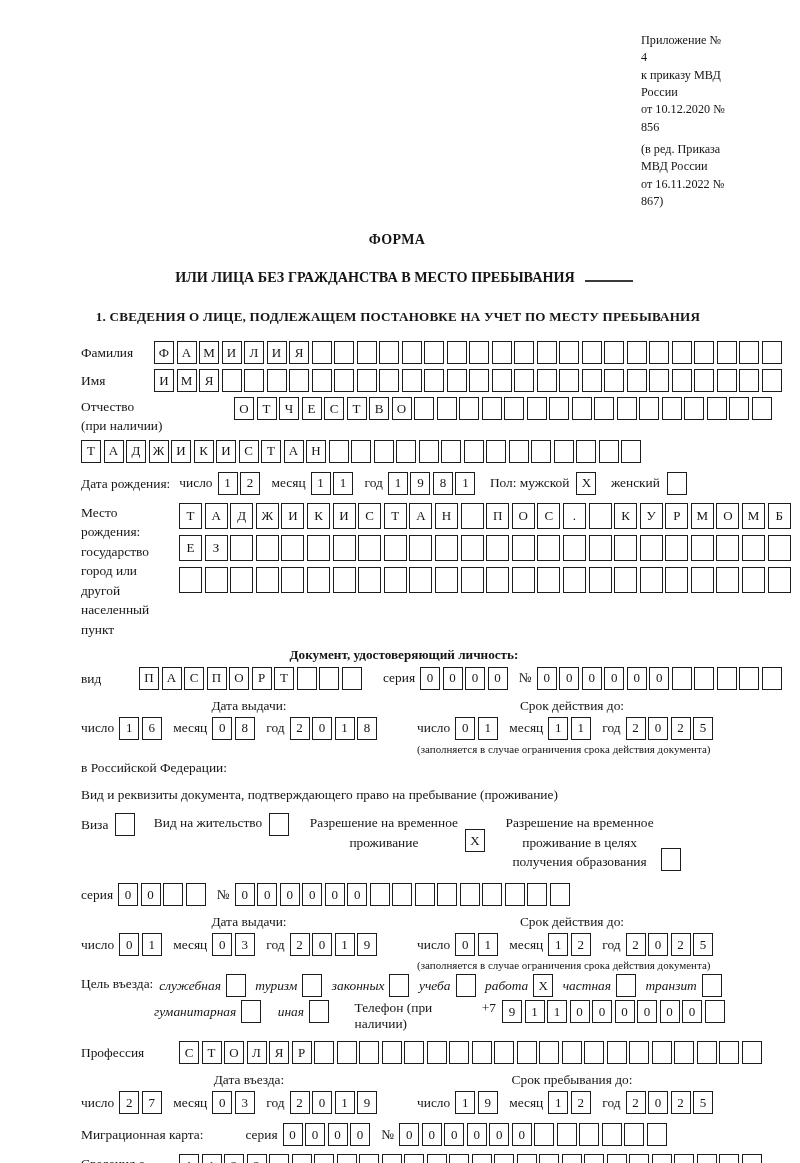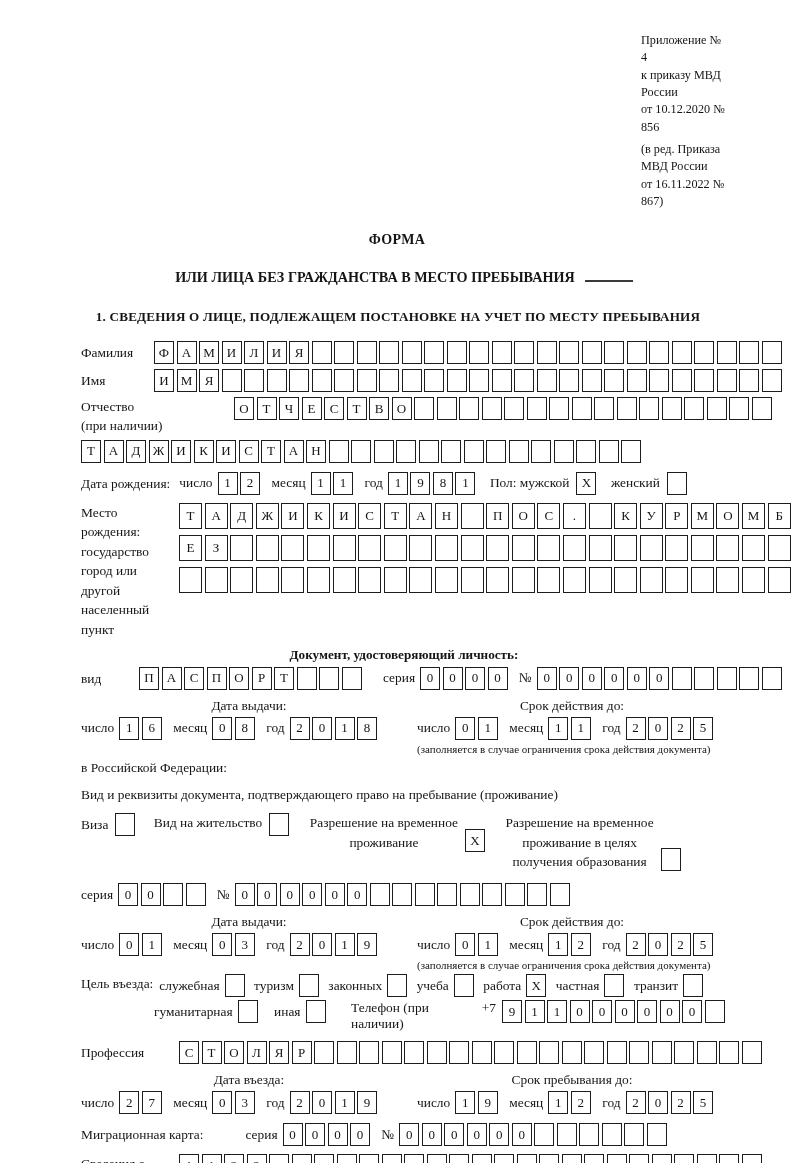--- a/index.html
+++ b/index.html
@@ -31,21 +31,21 @@
   .dlbl{margin-right:5px;}
   .dlbl.mid{margin-left:9px;}
   .dnote{font-size:11px;margin-top:3px;white-space:nowrap;}
   .doc-head{font-weight:bold;text-align:center;margin-top:8px;font-size:13.2px;}
   .plain{margin-top:7px;line-height:1.5;}
   .optrow{display:flex;align-items:flex-start;margin-top:8px;}
   .opt{display:flex;align-items:flex-start;margin-right:9px;}
   .opt .optlbl{margin-right:7px;white-space:pre-line;text-align:center;line-height:1.45;}
   .opt.ctr{align-items:flex-end;}
   .purrow{display:flex;align-items:flex-start;margin-top:3px;flex-wrap:nowrap;}
-  .purrow .optlbl{margin-right:5px;}
+  .purrow .optlbl{margin-right:5px;font-style:italic;}
   .purrow .opt{margin-right:7px;align-items:center;}
   .indent73{margin-left:73px;}
   .ph-pre{margin:0 6px 0 14px;}
   .mc-ser{margin-left:42px;}
   .gap6{margin-right:6px;} .gap10{margin-right:10px;}
   .sexlbl{margin:0 7px 0 12px;}
 </style>
 </head>
 <body>
 

